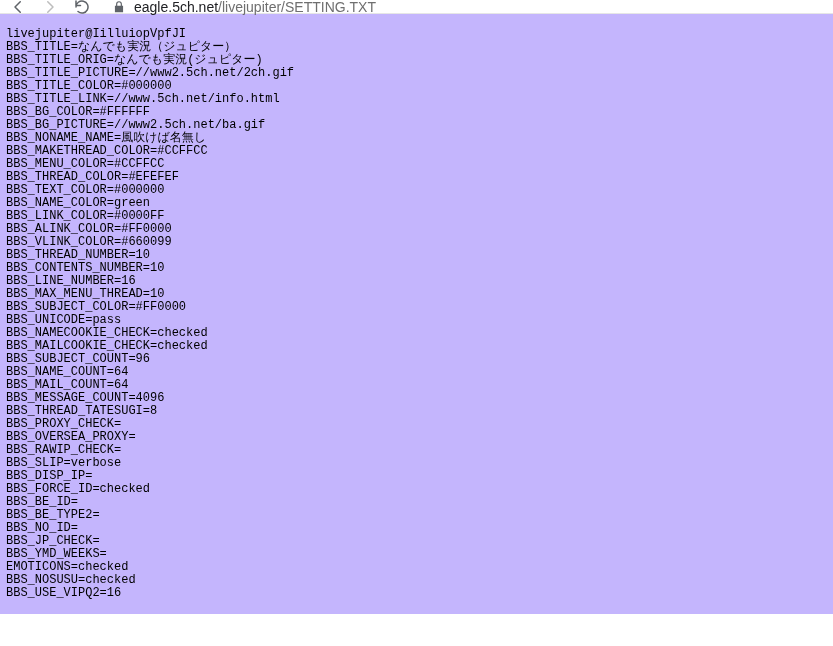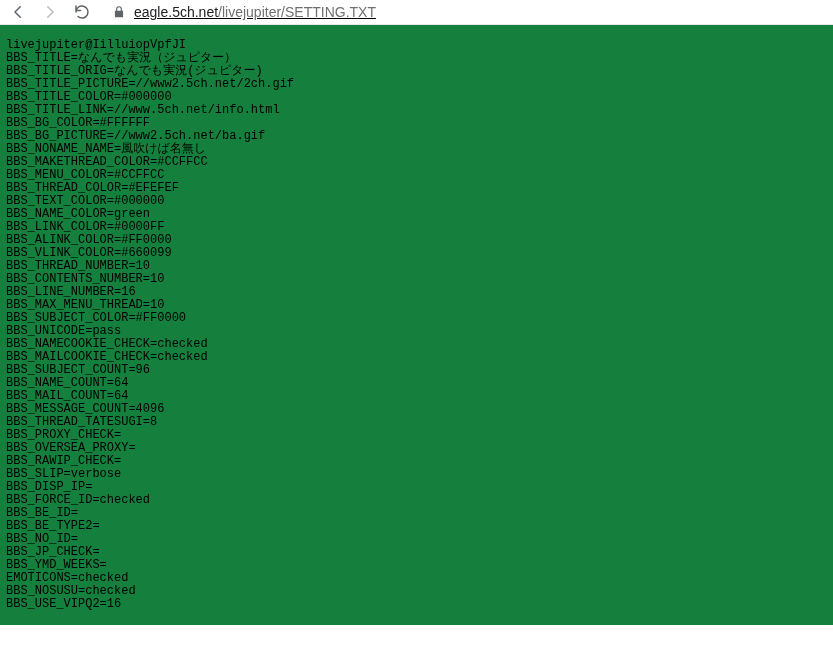--- a/index.html
+++ b/index.html
@@ -1,25 +1,25 @@
 <!DOCTYPE html>
 <html><head>
 <meta charset="utf-8">
 <style>
   * { margin:0; padding:0; box-sizing:border-box; }
   body { width:833px; height:646px; background:#fff; font-family:Arial,sans-serif; overflow:hidden; }
-  .toolbar { height:25px; background:#fff; display:flex; align-items:center; padding:0 6px; gap:8px; border-bottom:1px solid #e6e6e6;text-decoration:underline; }
+  .toolbar { height:14px; background:#fff; display:flex; align-items:center; padding:0 6px; gap:8px; border-bottom:1px solid #e6e6e6; }
   .nav-btn { width:24px; height:24px; display:flex; align-items:center; justify-content:center; color:#5f6368; border-radius:50%; }
   .nav-btn.disabled { color:#bdbdbd; }
   .nav-btn svg { width:18px; height:18px; }
   .url-area { flex:1; display:flex; align-items:center; gap:8px; padding-left:10px; }
   .lock-icon { width:14px; height:14px; color:#5f6368; }
   .url-text { font-size:14px; color:#202124; font-family:Arial,sans-serif; white-space:nowrap; }
   .url-text .path { color:#6f6f6f; }
-  .page { padding:14px 6px; background:#15803d; }
+  .page { padding:14px 6px; background:#c4b5fd; }
   pre.content { font-family:"MS Gothic","Courier New",monospace; font-size:12px; line-height:13px; color:#000; white-space:pre; }
 </style>
 </head>
 <body>
 
 <div class="toolbar">
   <div class="nav-btn">
     <svg viewBox="0 0 24 24">
         <path fill="none" stroke="currentColor" stroke-width="2" stroke-linecap="round" stroke-linejoin="round" d="M15 5l-7 7 7 7"></path>
       </svg>

